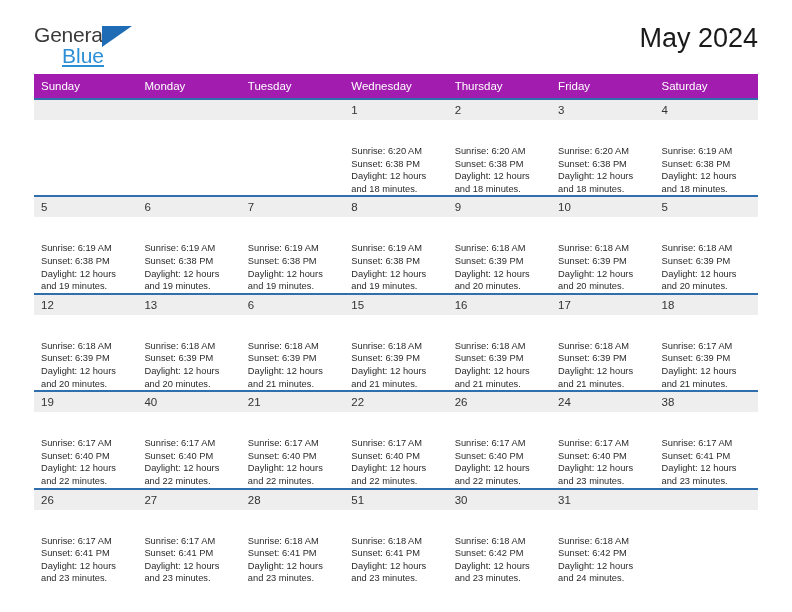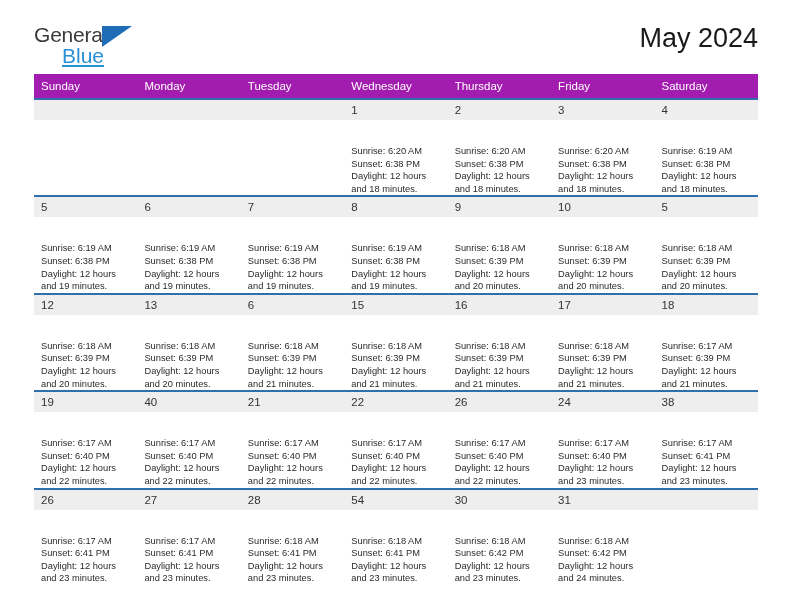--- a/index.html
+++ b/index.html
@@ -435,21 +435,21 @@
             <td>
               <span class="daynum">28</span>
               <div class="cell-body">
                 <div>Sunrise: 6:18 AM</div>
                 <div>Sunset: 6:41 PM</div>
                 <div>Daylight: 12 hours</div>
                 <div>and 23 minutes.</div>
               </div>
             </td>
             <td>
-              <span class="daynum">54</span>
+              <span class="daynum">51</span>
               <div class="cell-body">
                 <div>Sunrise: 6:18 AM</div>
                 <div>Sunset: 6:41 PM</div>
                 <div>Daylight: 12 hours</div>
                 <div>and 23 minutes.</div>
               </div>
             </td>
             <td>
               <span class="daynum">30</span>
               <div class="cell-body">

